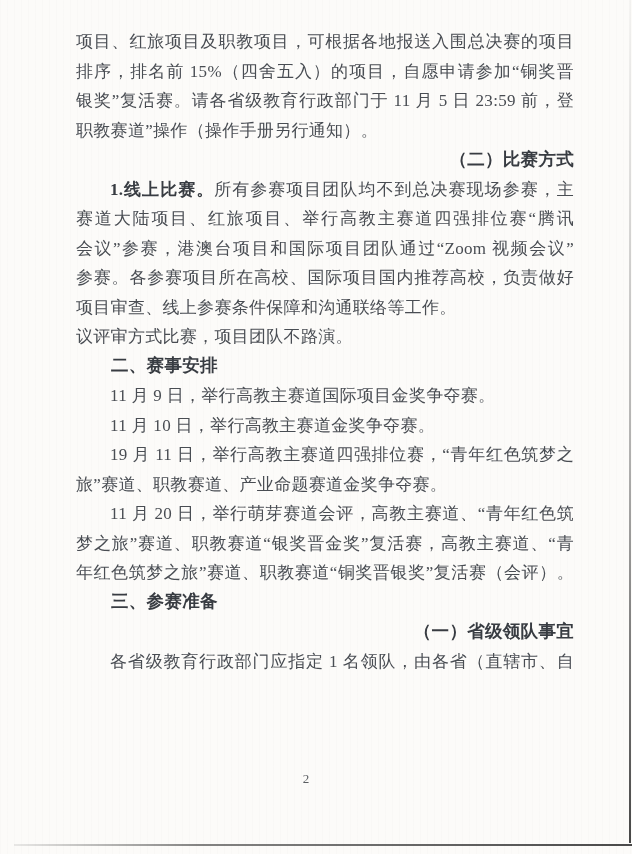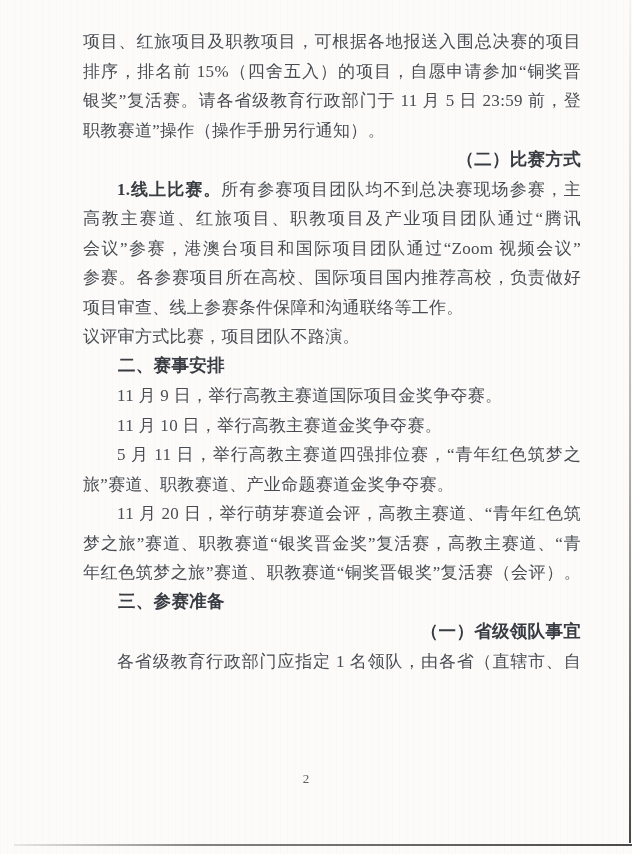--- a/index.html
+++ b/index.html
@@ -8,21 +8,21 @@
     background: #f2f1ef;
     font-family: "Liberation Serif", "DejaVu Serif", serif;
     overflow: hidden;
   }
   .page {
     position: relative; width: 632px; height: 854px;
     background-color: #fcfbf9;
     background-image: repeating-linear-gradient(90deg, rgba(0,0,0,0.012) 0 1px, rgba(0,0,0,0) 1px 7px);
     overflow: hidden;
   }
-  .content { position: absolute; left: 83px; top: 27px; width: 498px; }
+  .content { position: absolute; left: 76px; top: 27px; width: 498px; }
   .line {
     font-size: 17px; line-height: 29.5px;
     color: #494d53; letter-spacing: 0.3px;
     text-align: left; white-space: normal;
   }
   .line.fill { text-align: justify; text-align-last: justify; }
   .line.indent { text-indent: 2em; }
   .line .bold { font-weight: bold; color: #383c42; }
   .line.hei {
     font-family: Liberation Mono, monospace;
@@ -53,29 +53,29 @@
 <body>
 
 <div class="page">
   <div class="content">
       <div class="line fill"><span>项目、红旅项目及职教项目，可根据各地报送入围总决赛的项目</span></div>
       <div class="line fill"><span>排序，排名前 15%（四舍五入）的项目，自愿申请参加“铜奖晋</span></div>
       <div class="line fill"><span>银奖”复活赛。请各省级教育行政部门于 11 月 5 日 23:59 前，登</span></div>
       <div class="line"><span>职教赛道”操作（操作手册另行通知）。</span></div>
       <div class="line indent kai"><span class="bold">（二）比赛方式</span></div>
       <div class="line indent fill"><span class="bold">1.线上比赛。</span><span>所有参赛项目团队均不到总决赛现场参赛，主</span></div>
-      <div class="line fill"><span>高教主赛道、红旅项目、职教项目及产业项目团队通过“腾讯</span></div>
+      <div class="line fill"><span>赛道大陆项目、红旅项目、举行高教主赛道四强排位赛“腾讯</span></div>
       <div class="line fill"><span>会议”参赛，港澳台项目和国际项目团队通过“Zoom 视频会议”</span></div>
       <div class="line fill"><span>参赛。各参赛项目所在高校、国际项目国内推荐高校，负责做好</span></div>
       <div class="line"><span>项目审查、线上参赛条件保障和沟通联络等工作。</span></div>
       <div class="line"><span>议评审方式比赛，项目团队不路演。</span></div>
       <div class="line indent hei"><span class="bold">二、赛事安排</span></div>
       <div class="line indent"><span>11 月 9 日，举行高教主赛道国际项目金奖争夺赛。</span></div>
       <div class="line indent"><span>11 月 10 日，举行高教主赛道金奖争夺赛。</span></div>
-      <div class="line indent fill"><span>5 月 11 日，举行高教主赛道四强排位赛，“青年红色筑梦之</span></div>
+      <div class="line indent fill"><span>19 月 11 日，举行高教主赛道四强排位赛，“青年红色筑梦之</span></div>
       <div class="line"><span>旅”赛道、职教赛道、产业命题赛道金奖争夺赛。</span></div>
       <div class="line indent fill"><span>11 月 20 日，举行萌芽赛道会评，高教主赛道、“青年红色筑</span></div>
       <div class="line fill"><span>梦之旅”赛道、职教赛道“银奖晋金奖”复活赛，高教主赛道、“青</span></div>
       <div class="line fill"><span>年红色筑梦之旅”赛道、职教赛道“铜奖晋银奖”复活赛（会评）。</span></div>
       <div class="line indent hei"><span class="bold">三、参赛准备</span></div>
       <div class="line indent kai"><span class="bold">（一）省级领队事宜</span></div>
       <div class="line indent fill"><span>各省级教育行政部门应指定 1 名领队，由各省（直辖市、自</span></div>
     </div>
   <div class="page-number">2</div>
   <div class="edge-right"></div>

